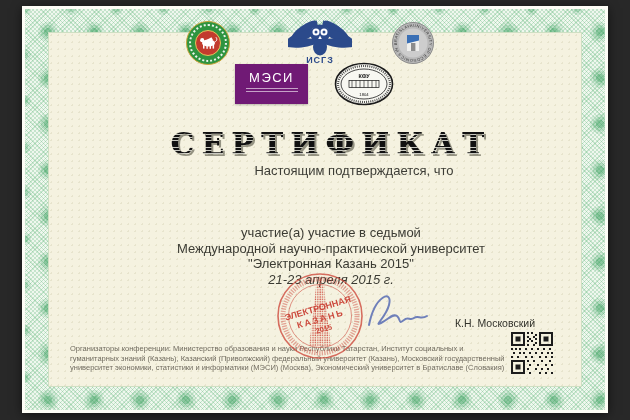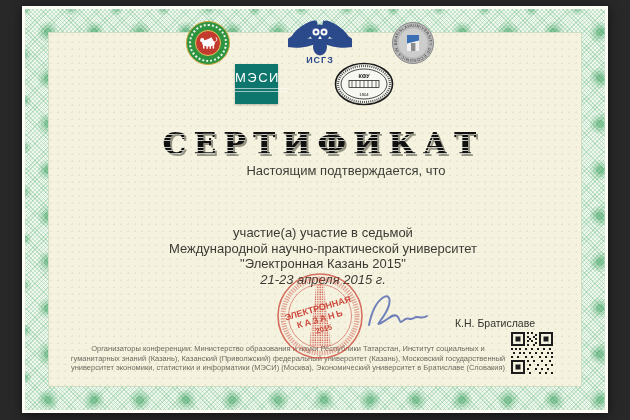--- a/index.html
+++ b/index.html
@@ -38,31 +38,31 @@
     border:1px solid #e4c45a; display:flex; align-items:center; justify-content:center; }
   .tat-core svg { width:100%; height:100%; }
 
   .owl-box { left:266px; top:12px; width:64px; text-align:center; }
   .owl-box svg { width:64px; height:40px; display:block; }
   .owl-label { font-size:9px; font-weight:bold; color:#2b4a8b; letter-spacing:1px; margin-top:-3px;text-align:center; }
 
   .bratislava { left:370px; top:16px; width:42px; height:42px; }
   .bratislava svg { width:42px; height:42px; }
 
-  .mesi { left:213px; top:58px; width:43px; height:40px; background:#0f766e;
+  .mesi { left:213px; top:58px; width:73px; height:40px; background:#701a75;
     box-shadow:0 1px 2px rgba(0,0,0,.25); }
   .mesi-title { color:#fff; font-size:13px; letter-spacing:1.5px; text-align:center; margin-top:6px; }
   .mesi-lines { margin:3px auto 0; width:52px; height:6px; opacity:.7;
     background:repeating-linear-gradient(180deg, rgba(255,255,255,.85) 0 1px, transparent 1px 3px); }
 
   .kfu { left:312px; top:56px; width:60px; height:44px; }
   .kfu svg { width:60px; height:44px; }
 
   
-  .t-center { position:absolute; left:0; width:100%; text-align:center;padding-left:16px; }
+  .t-center { position:absolute; left:8px; width:100%; text-align:center;padding-left:16px; }
   .cert-title-row { top:120px; }
   .cert-title {
     display:inline-block; font-family:"DejaVu Serif", serif; font-weight:700;
     font-size:30px; letter-spacing:7px; color:#222;
     text-shadow:2px 2px 0 rgba(90,90,70,.45);
   }
   @supports ((-webkit-background-clip: text) or (background-clip: text)) {
     .cert-title {
       background-image:repeating-linear-gradient(180deg, #111 0 1.6px, #c8c8c0 1.6px 2.4px, #111 2.4px 3.2px);
       -webkit-background-clip:text; background-clip:text; color:transparent;
@@ -76,21 +76,21 @@
 
   
   .stamp { position:absolute; left:254px; top:266px; width:88px; height:88px; opacity:.9; z-index:3; }
   .signature { position:absolute; left:341px; top:281px; width:70px; height:52px; z-index:3; }
   .sig-role { position:absolute; left:52px; top:311px; font-size:10.5px; color:#33332c; }
   .sig-name { position:absolute; left:433px; top:311px; font-size:10.5px; color:#33332c; }
 
   
   .organizers {
     position:absolute; left:48px; top:338px; width:436px;
-    font-size:7.5px; line-height:9.6px; color:#6f6a5e;text-align:center;
+    font-size:7.5px; line-height:9.6px; color:#6f6a5e;
   }
   .qr { position:absolute; left:489px; top:326px; width:42px; height:42px; }
 </style>
 </head>
 <body>
 
 <div class="certificate">
   <div class="pattern-frame"></div>
   <div class="inner-paper"></div>
 
@@ -202,21 +202,21 @@
         </g>
       </svg>
     </div>
 
     <div class="signature">
       <svg viewBox="0 0 70 52">
         <path d="M6 38 C 12 8, 30 2, 26 18 C 23 30, 10 40, 18 36 C 26 32, 30 26, 34 29 C 38 32, 35 38, 41 33 C 45 29, 47 34, 51 31 C 55 28, 58 33, 64 29" stroke="#6173b6" stroke-width="2" fill="none" stroke-linecap="round" opacity="0.9"></path>
       </svg>
     </div>
 
-    <div class="sig-name">К.Н. Братиславе</div>
+    <div class="sig-name">К.Н. Московский</div>
 
     <div class="organizers">Организаторы конференции: Министерство образования и науки Республики Татарстан, Институт социальных и гуманитарных знаний (Казань), Казанский (Приволжский) федеральный университет (Казань), Московский государственный университет экономики, статистики и информатики (МЭСИ) (Москва), Экономический университет в Братиславе (Словакия)</div>
 
     <div class="qr">
       <svg viewBox="0 0 42 42">
         <g stroke="#1c1c1c" stroke-width="2" fill="none">
           <rect x="1" y="1" width="12" height="12"></rect>
           <rect x="29" y="1" width="12" height="12"></rect>
           <rect x="1" y="29" width="12" height="12"></rect>
         </g>

